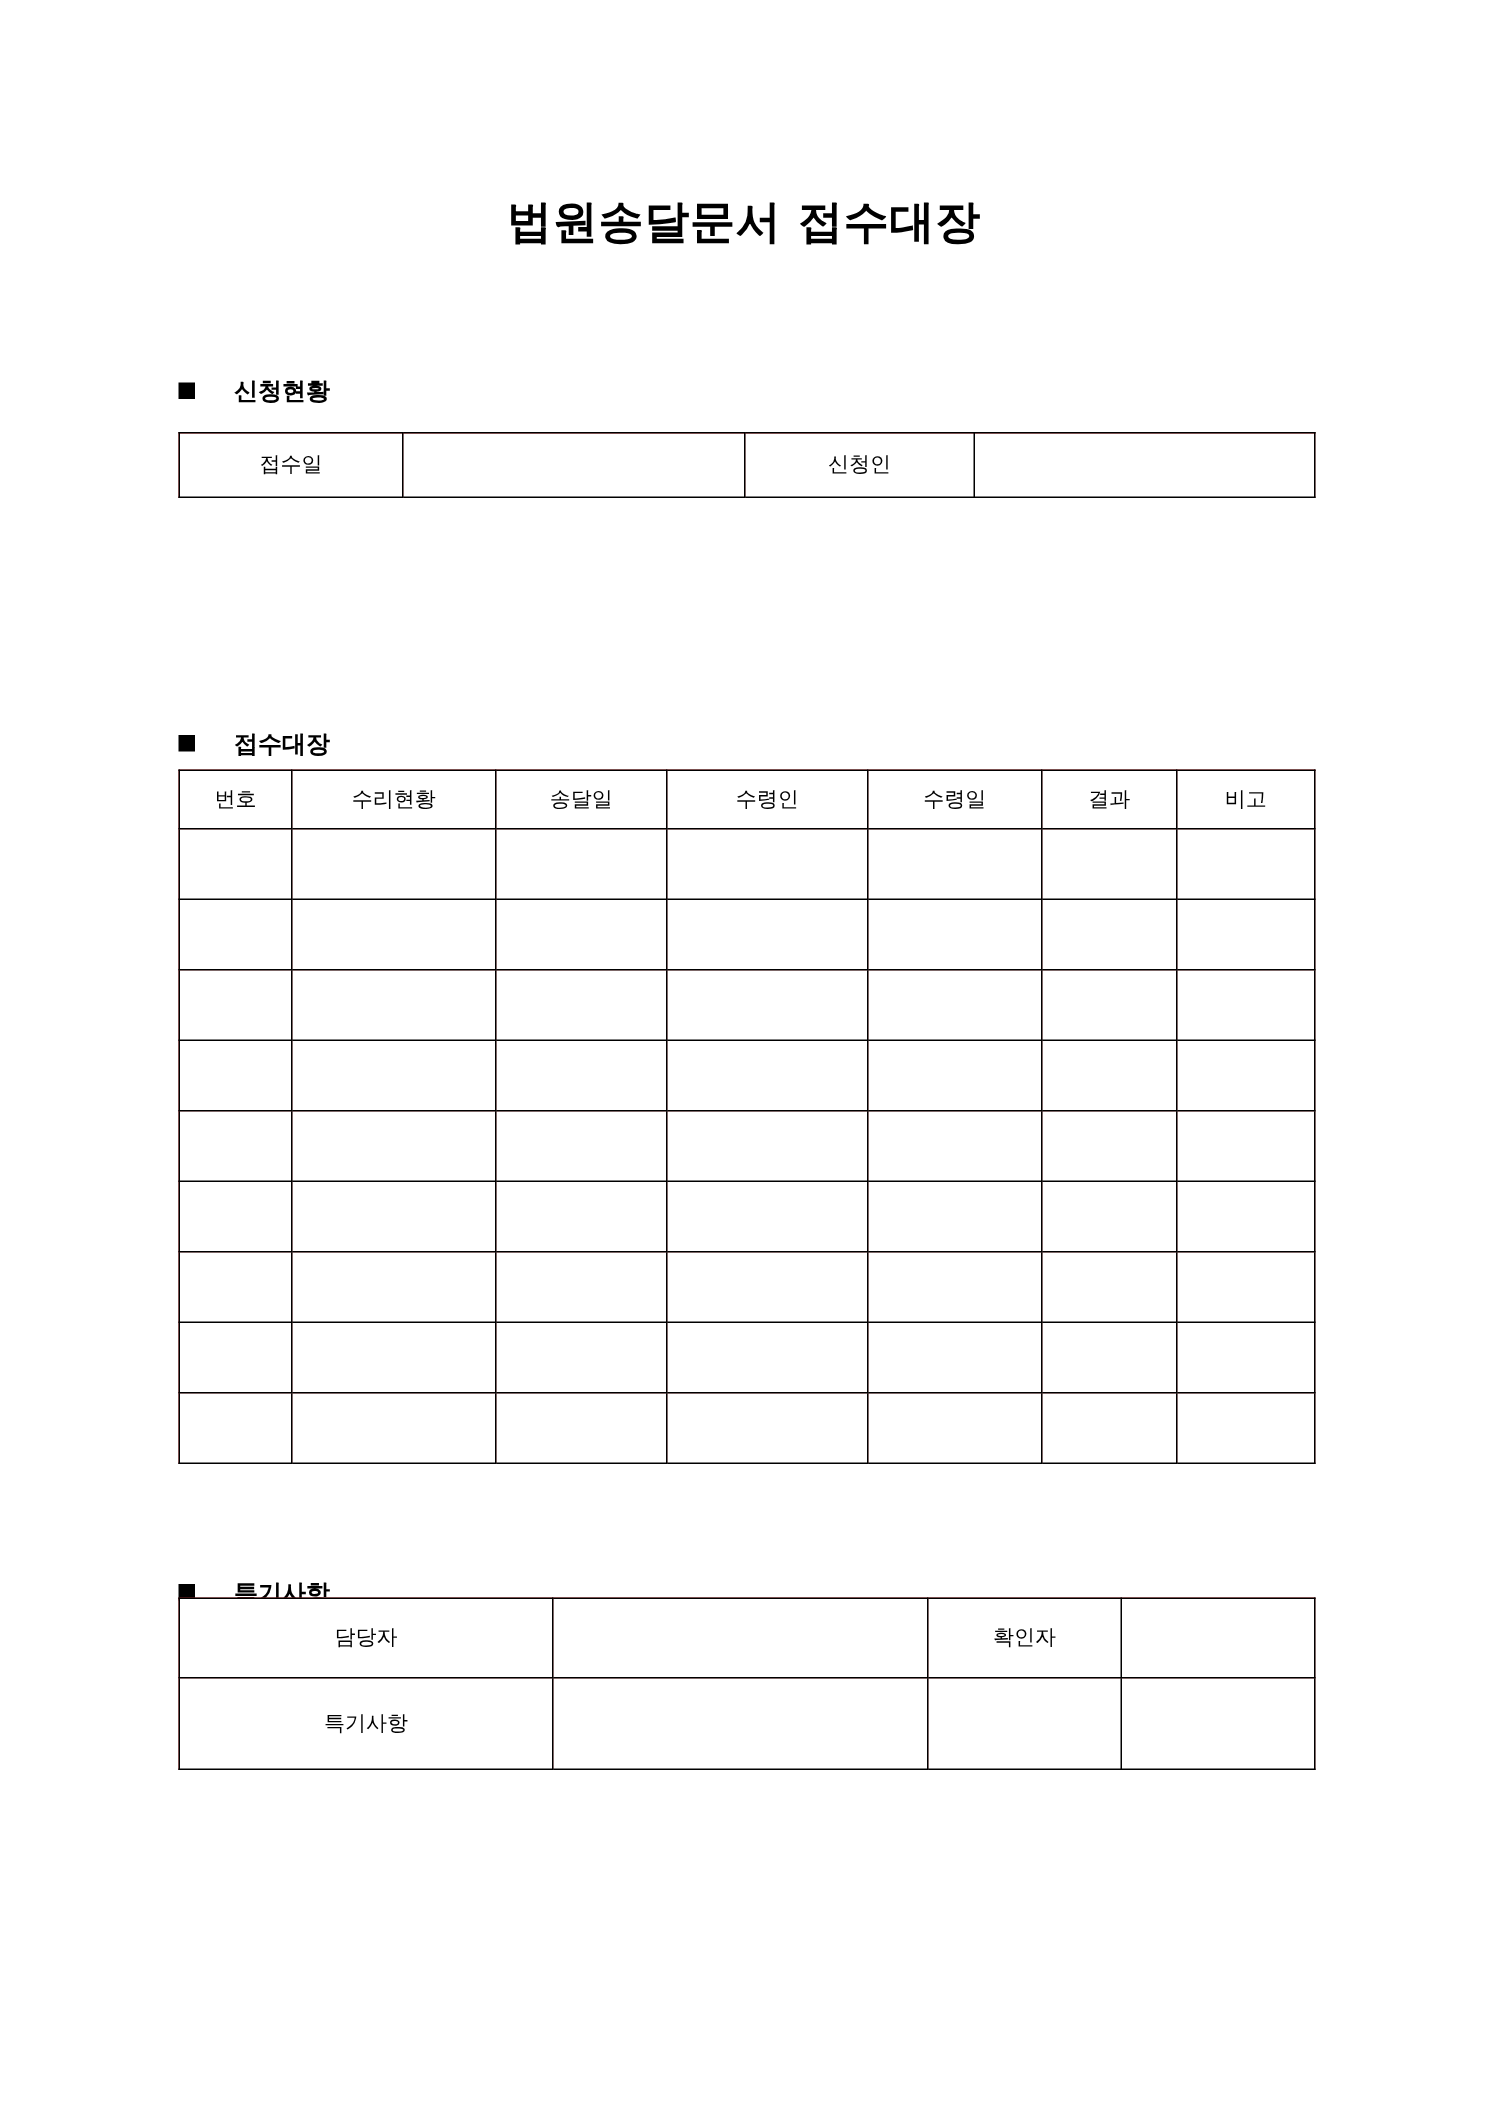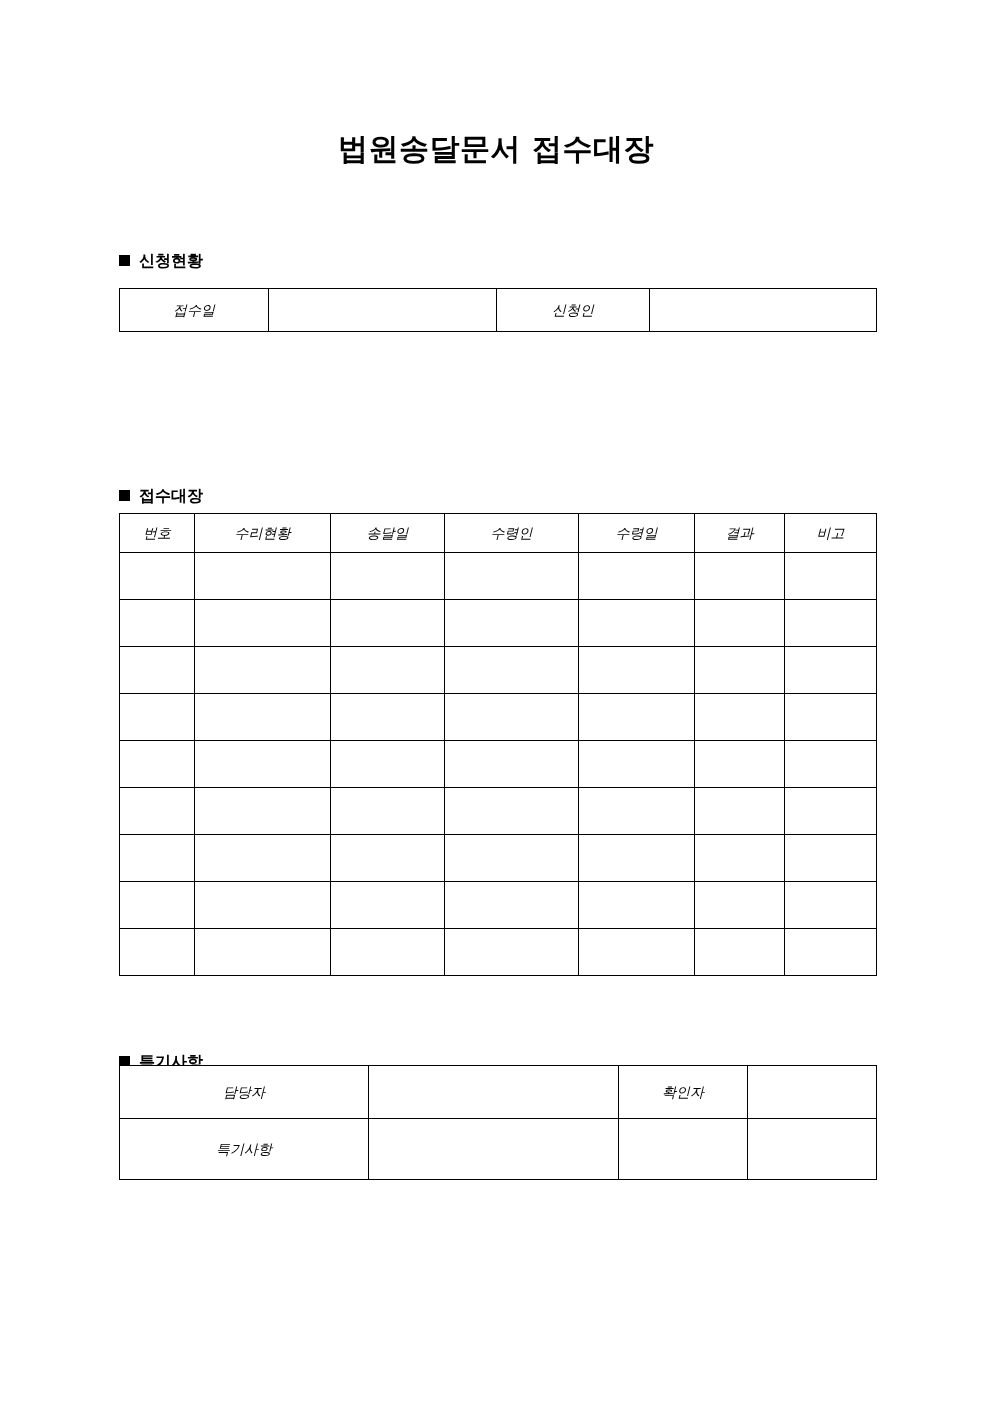--- a/index.html
+++ b/index.html
@@ -39,40 +39,39 @@
   
   .section-heading {
     position: absolute;
     left: 119px;
     font-size: 16px;
     font-weight: bold;
     line-height: 1.1;
     white-space: nowrap;
     display: flex;
     align-items: center;
-    gap: 9px;
+    gap: 26px;
   }
   .bullet-square {
     display: inline-block;
     width: 11px;
     height: 11px;
     background: #000000;
     flex: none;
   }
   #heading-application { top: 252px; }
   #heading-processing  { top: 487px; }
   #heading-notes       { top: 1053px; }
 
   
   table.doc-table {
     position: absolute;
     border-collapse: collapse;
     table-layout: fixed;
     background: #ef4444;
-    font-style: italic;
   }
   table.doc-table td,
   table.doc-table th {
     border: 1px solid #000000;
     padding: 0;
     margin: 0;
     font-size: 14px;
     font-weight: normal;
     text-align: center;
     vertical-align: middle;

